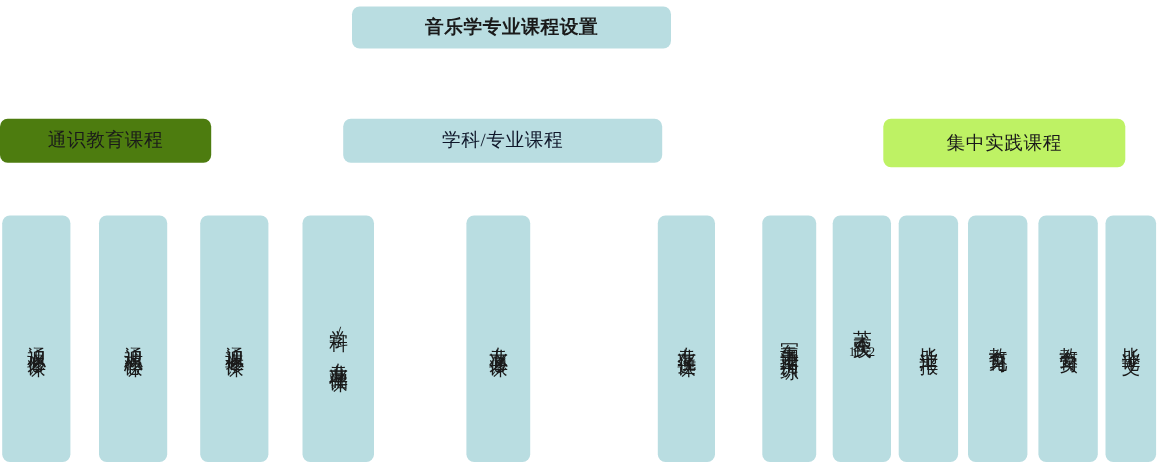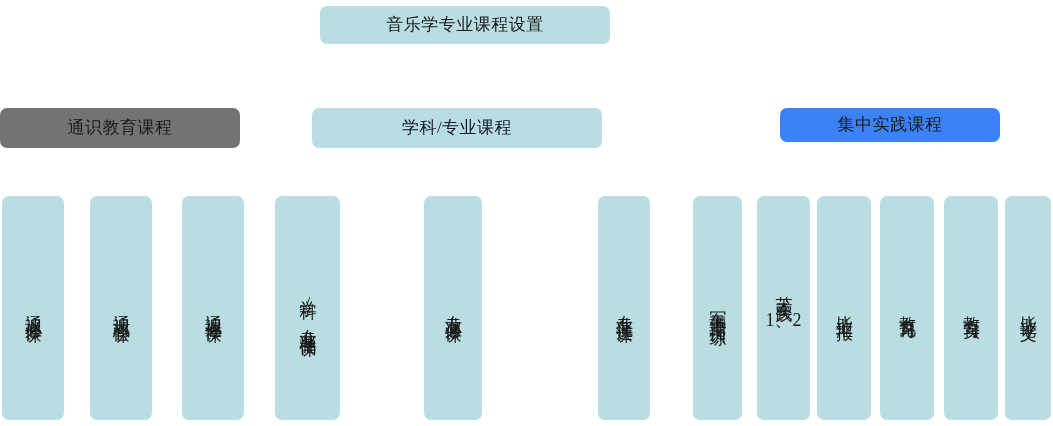--- a/index.html
+++ b/index.html
@@ -48,33 +48,33 @@
   }
   .node.vert.mixed {
     flex-direction: column;
     justify-content: center;
   }
   .node.vert.mixed .vtext {
     letter-spacing: 3px;
   }
   .node.vert.mixed .htext {
     margin-top: 14px;
-    font-size: 18px;
+    font-size: 12px;
     letter-spacing: 0px;
     white-space: nowrap;
   }
 </style>
 </head>
 <body>
 
 <div id="diagram">
-    <div class="node horiz" style="left: 320px; top: 6px; width: 290px; height: 38px; background: rgb(185, 221, 225); color: rgb(26, 26, 26);">音乐学专业课程设置</div>
-    <div class="node horiz" style="left: 0px; top: 108px; width: 240px; height: 40px; background: #737373; color: rgb(26, 26, 26);">通识教育课程</div>
+    <div class="node horiz" style="left: 320px; top: 6px; width: 290px; height: 38px; background: rgb(185, 221, 225); color: rgb(26, 26, 26); font-weight: bold;">音乐学专业课程设置</div>
+    <div class="node horiz" style="left: 0px; top: 108px; width: 192px; height: 40px; background: #4d7c0f; color: rgb(26, 26, 26);">通识教育课程</div>
     <div class="node horiz" style="left: 312px; top: 108px; width: 290px; height: 40px; background: rgb(185, 221, 225); color: #0f172a;">学科/专业课程</div>
-    <div class="node horiz" style="left: 780px; top: 108px; width: 220px; height: 34px; background: #3b82f6; color: rgb(26, 26, 26);">集中实践课程</div>
+    <div class="node horiz" style="left: 803px; top: 108px; width: 220px; height: 44px; background: #bef264; color: rgb(26, 26, 26);">集中实践课程</div>
     <div class="node vert" style="left: 2px; top: 196px; width: 62px; height: 224px; background: rgb(185, 221, 225); color: rgb(26, 26, 26);">
       <span class="vtext">通识必修课</span>
     </div>
     <div class="node vert" style="left: 90px; top: 196px; width: 62px; height: 224px; background: rgb(185, 221, 225); color: rgb(26, 26, 26);">
       <span class="vtext">通识核心课</span>
     </div>
     <div class="node vert" style="left: 182px; top: 196px; width: 62px; height: 224px; background: rgb(185, 221, 225); color: rgb(26, 26, 26);">
       <span class="vtext">通识选修课</span>
     </div>
     <div class="node vert" style="left: 275px; top: 196px; width: 65px; height: 224px; background: rgb(185, 221, 225); color: rgb(26, 26, 26);">

